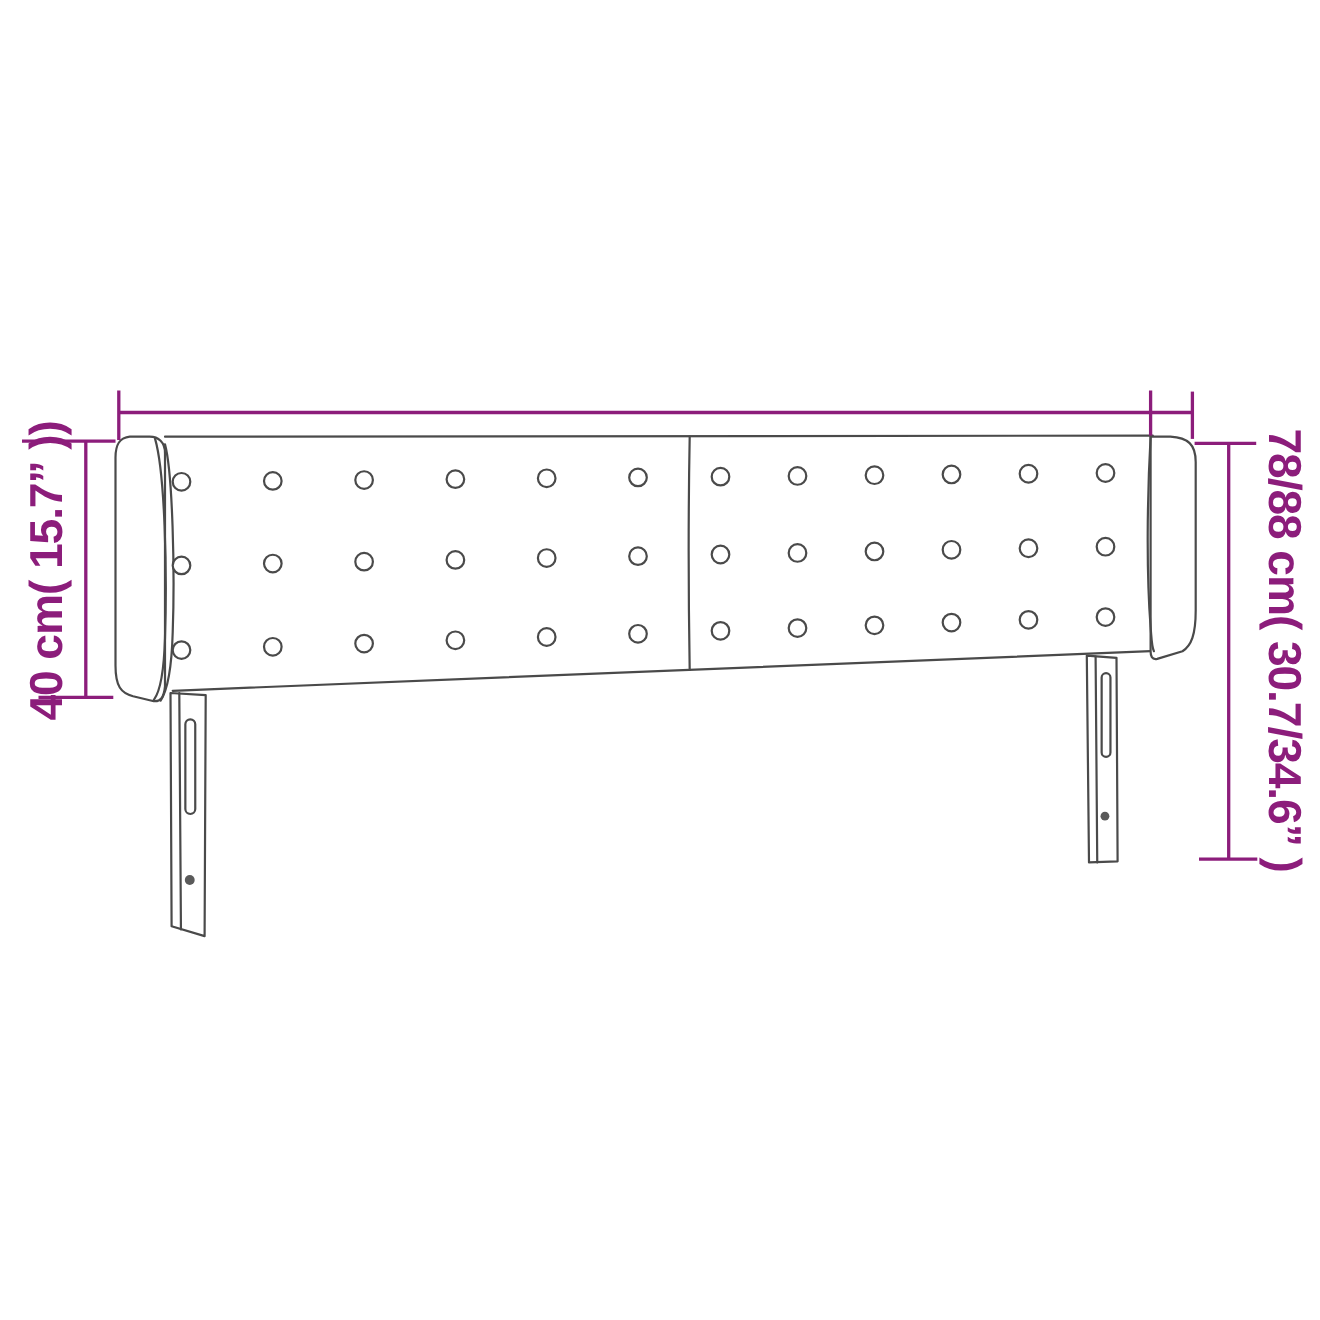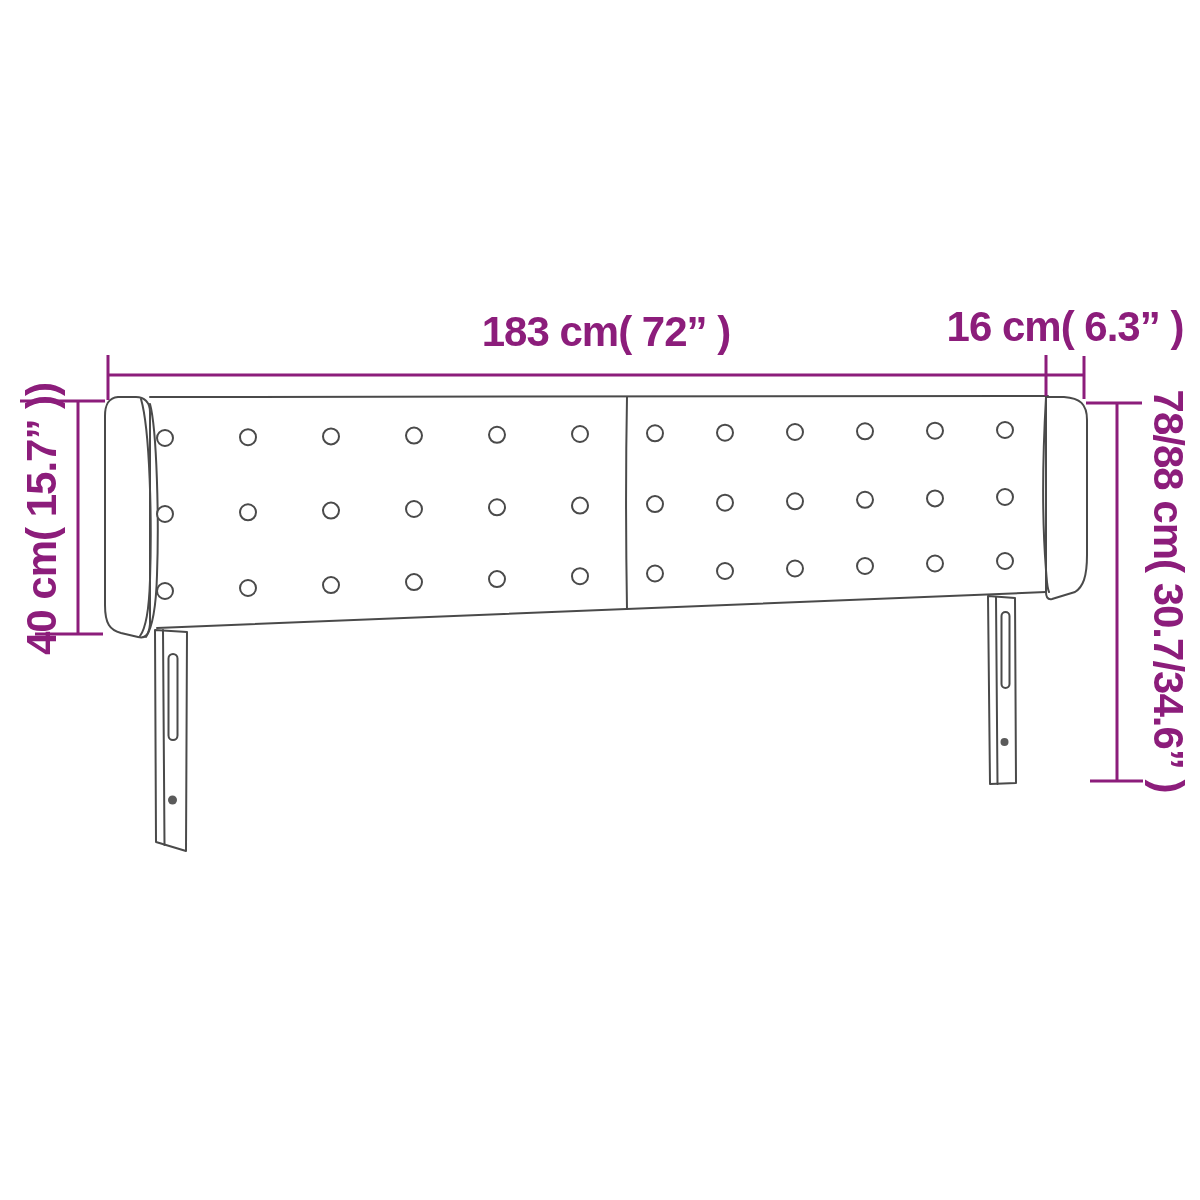--- a/index.html
+++ b/index.html
@@ -123,20 +123,18 @@
       <path class="purple-line" d="M 78 401 V 634"></path>
       <path class="purple-line" d="M 20 401 H 105"></path>
       <path class="purple-line" d="M 35 634 H 103"></path>
 
       <path class="purple-line" d="M 1117 403 V 781"></path>
       <path class="purple-line" d="M 1086 403 H 1142"></path>
       <path class="purple-line" d="M 1090 781 H 1143"></path>
     </g>
   </svg>
 
-  <div class="dim-label" style="left:606px; top:332px;">183 cm( 72” )</div>
 
-  <div class="dim-label" style="left:1065px; top:327px;">16 cm( 6.3” )</div>
 
   <div class="dim-label rot-ccw" style="left:42px; top:519px;">40 cm( 15.7” ))</div>
 
   <div class="dim-label rot-cw" style="left:1168px; top:591px;">78/88 cm( 30.7/34.6” )</div>
 </div>
 
 </body></html>

